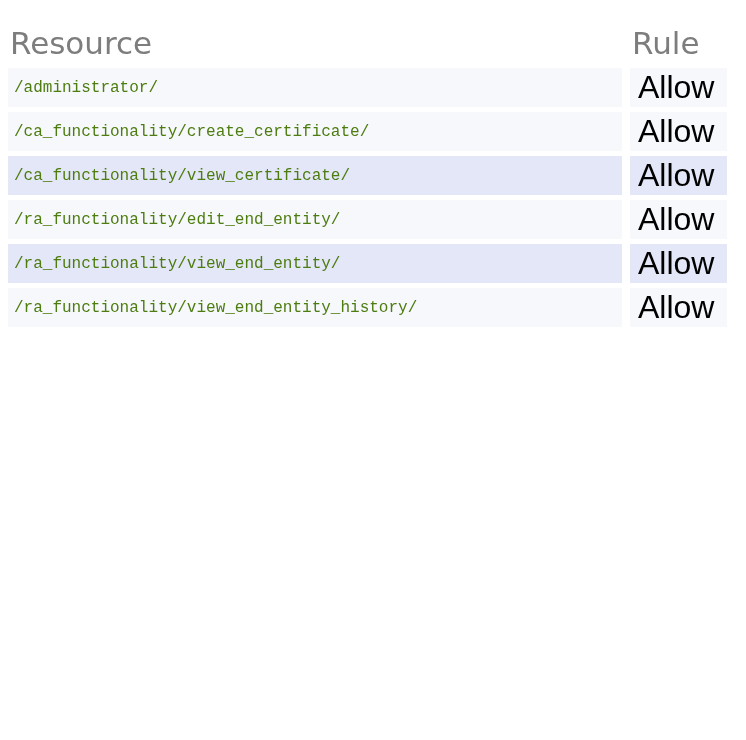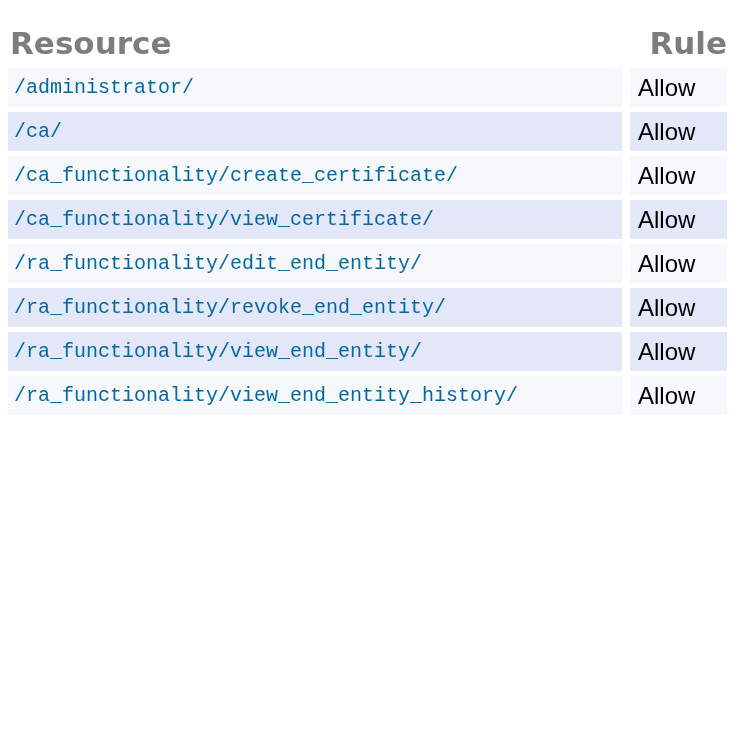--- a/index.html
+++ b/index.html
@@ -14,47 +14,47 @@
     font-family: "DejaVu Sans", sans-serif;
   }
   table.rules-table {
     border-collapse: separate;
     border-spacing: 8px 5px;
     margin: 0;
     table-layout: fixed;
   }
   th {
     font-family: "DejaVu Sans", sans-serif;
-    font-weight: bold;
+    font-weight: normal;
     font-size: 31px;
     color: var(--header-text, #7d7d7d);
     text-align: left;
     vertical-align: bottom;
     height: 56px;
     padding: 0 0 2px 2px;
     white-space: nowrap;
     background: transparent;
   }
   th.col-resource { width: 612px; }
-  th.col-rule { width: 95px; text-align: right; }
+  th.col-rule { width: 95px; }
   td {
     height: 39px;
     vertical-align: middle;
     white-space: nowrap;
     overflow: hidden;
   }
   td.cell-resource {
     font-family: "Liberation Mono", monospace;
-    font-size: 20px;
-    color: #0369a1;
+    font-size: 16px;
+    color: #4d7c0f;
     padding: 0 0 0 6px;
   }
   td.cell-rule {
     font-family: "Liberation Sans", sans-serif;
-    font-size: 24px;
+    font-size: 32px;
     color: #000000;
     padding: 0 0 0 8px;
   }
   tr.row-odd td { background: var(--row-light, #f6f8fc); }
   tr.row-even td { background: var(--row-dark, #e3e7f8); }
 </style>
 </head>
 <body style="background: rgb(255, 255, 255);">
 
 <div class="page">
@@ -63,38 +63,30 @@
       <tr>
         <th class="col-resource">Resource</th>
         <th class="col-rule">Rule</th>
       </tr>
     </thead>
     <tbody id="rules-body">
         <tr class="row-odd">
           <td class="cell-resource">/administrator/</td>
           <td class="cell-rule">Allow</td>
         </tr>
-        <tr class="row-even">
-          <td class="cell-resource">/ca/</td>
-          <td class="cell-rule">Allow</td>
-        </tr>
         <tr class="row-odd">
           <td class="cell-resource">/ca_functionality/create_certificate/</td>
           <td class="cell-rule">Allow</td>
         </tr>
         <tr class="row-even">
           <td class="cell-resource">/ca_functionality/view_certificate/</td>
           <td class="cell-rule">Allow</td>
         </tr>
         <tr class="row-odd">
           <td class="cell-resource">/ra_functionality/edit_end_entity/</td>
-          <td class="cell-rule">Allow</td>
-        </tr>
-        <tr class="row-even">
-          <td class="cell-resource">/ra_functionality/revoke_end_entity/</td>
           <td class="cell-rule">Allow</td>
         </tr>
         <tr class="row-even">
           <td class="cell-resource">/ra_functionality/view_end_entity/</td>
           <td class="cell-rule">Allow</td>
         </tr>
         <tr class="row-odd">
           <td class="cell-resource">/ra_functionality/view_end_entity_history/</td>
           <td class="cell-rule">Allow</td>
         </tr>

